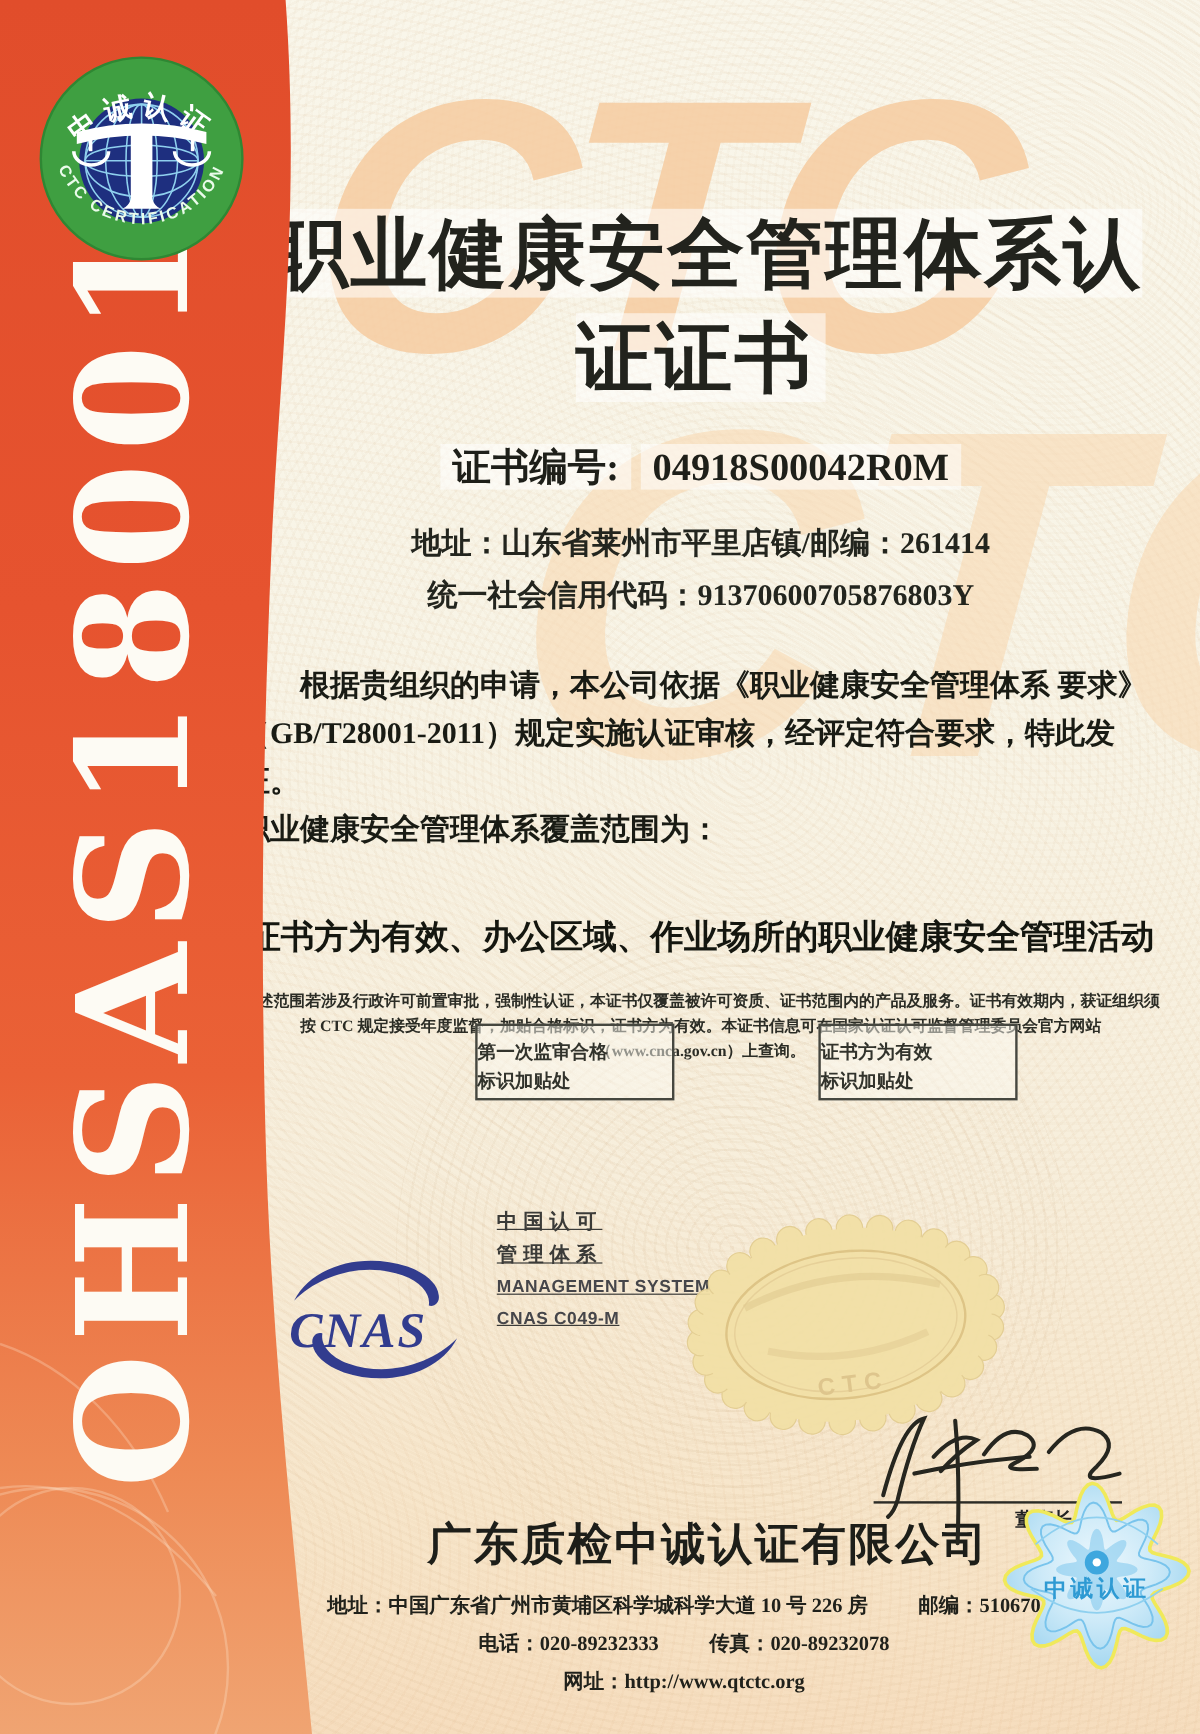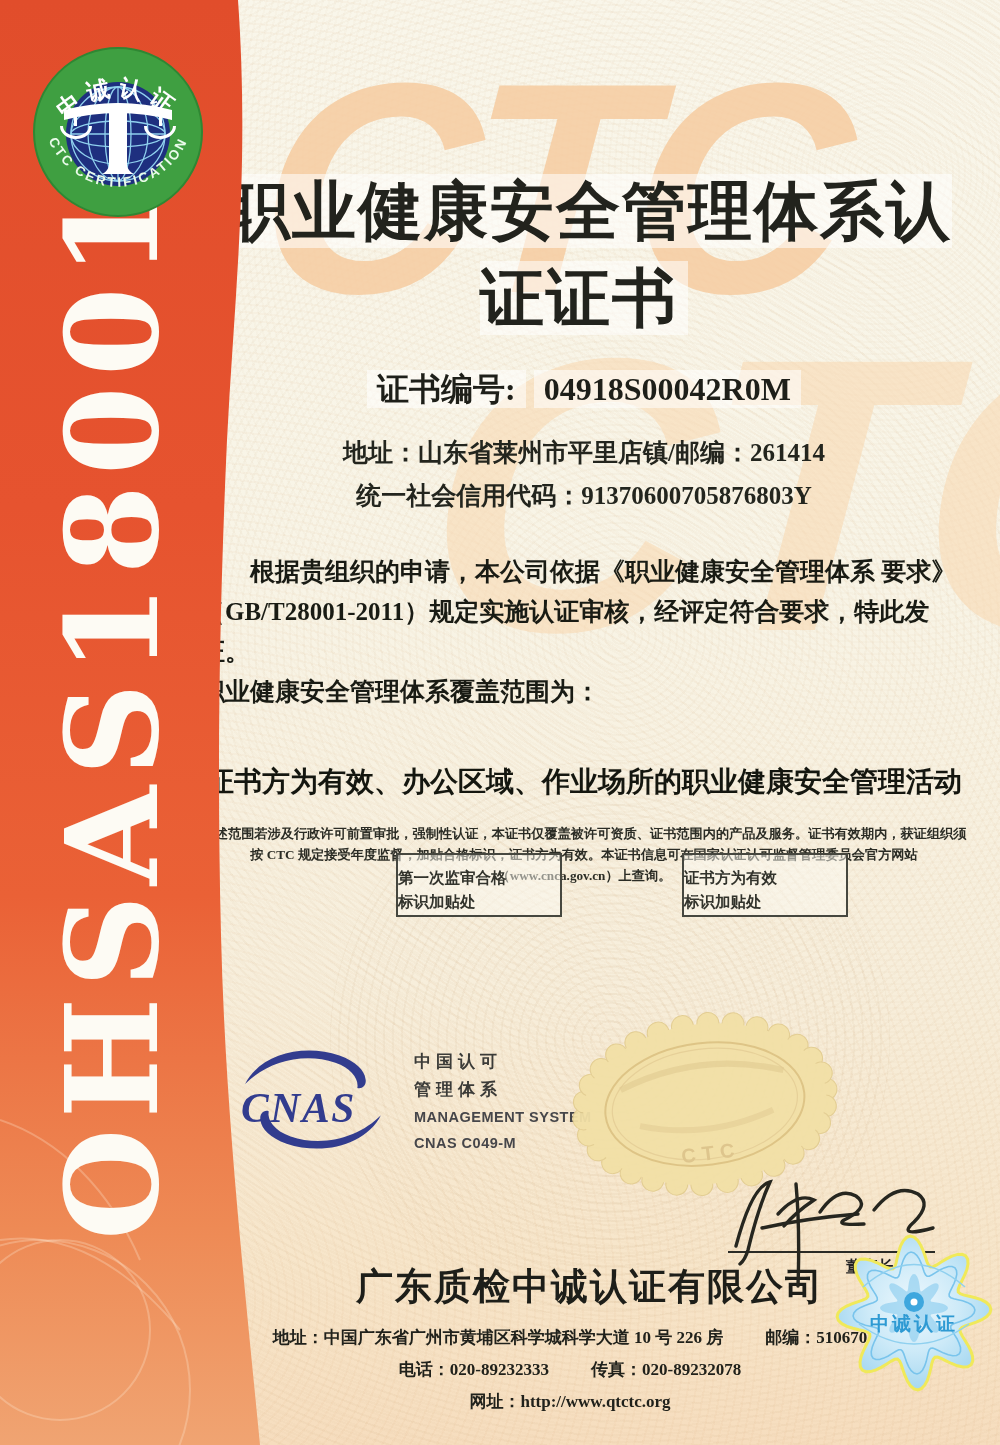--- a/index.html
+++ b/index.html
@@ -57,21 +57,21 @@
   
   .audit-box{
     position:absolute;width:166px;height:64px;z-index:2;border:2px solid #46473f;
     background:rgba(252,250,242,.5);text-align:left;font-size:15.5px;font-weight:700;
     color:#32332c;line-height:24px;padding-top:11px;box-sizing:border-box;
   }
   #audit-box-1{left:396px;top:853px;}
   #audit-box-2{left:682px;top:853px;}
   
   #cnas-logo{position:absolute;left:236px;top:1040px;z-index:2;}
-  #cnas-text{position:absolute;left:414px;top:1048px;z-index:2;color:#3b3b38;}
+  #cnas-text{position:absolute;left:414px;top:1004px;z-index:2;color:#3b3b38;text-decoration:underline;}
   #cnas-text .cn{font-size:17px;font-weight:700;letter-spacing:5px;line-height:28px;}
   #cnas-text .en{font-family:"Liberation Sans","DejaVu Sans",sans-serif;font-size:14.5px;font-weight:700;line-height:26px;letter-spacing:.5px;color:#46464a;}
   
   #gold-seal{position:absolute;left:563px;top:1010px;z-index:2;opacity:.95;transform:rotate(-7deg);}
   
   #signature{position:absolute;left:718px;top:1168px;z-index:4;}
   #sig-line{position:absolute;left:728px;top:1251px;width:207px;height:2px;background:#2b2b26;z-index:3;}
   #sig-title{position:absolute;left:846px;top:1257px;z-index:4;font-size:16px;font-weight:800;color:#222;}
   
   #issuer-name{position:absolute;left:230px;top:1262px;width:720px;z-index:2;text-align:center;

